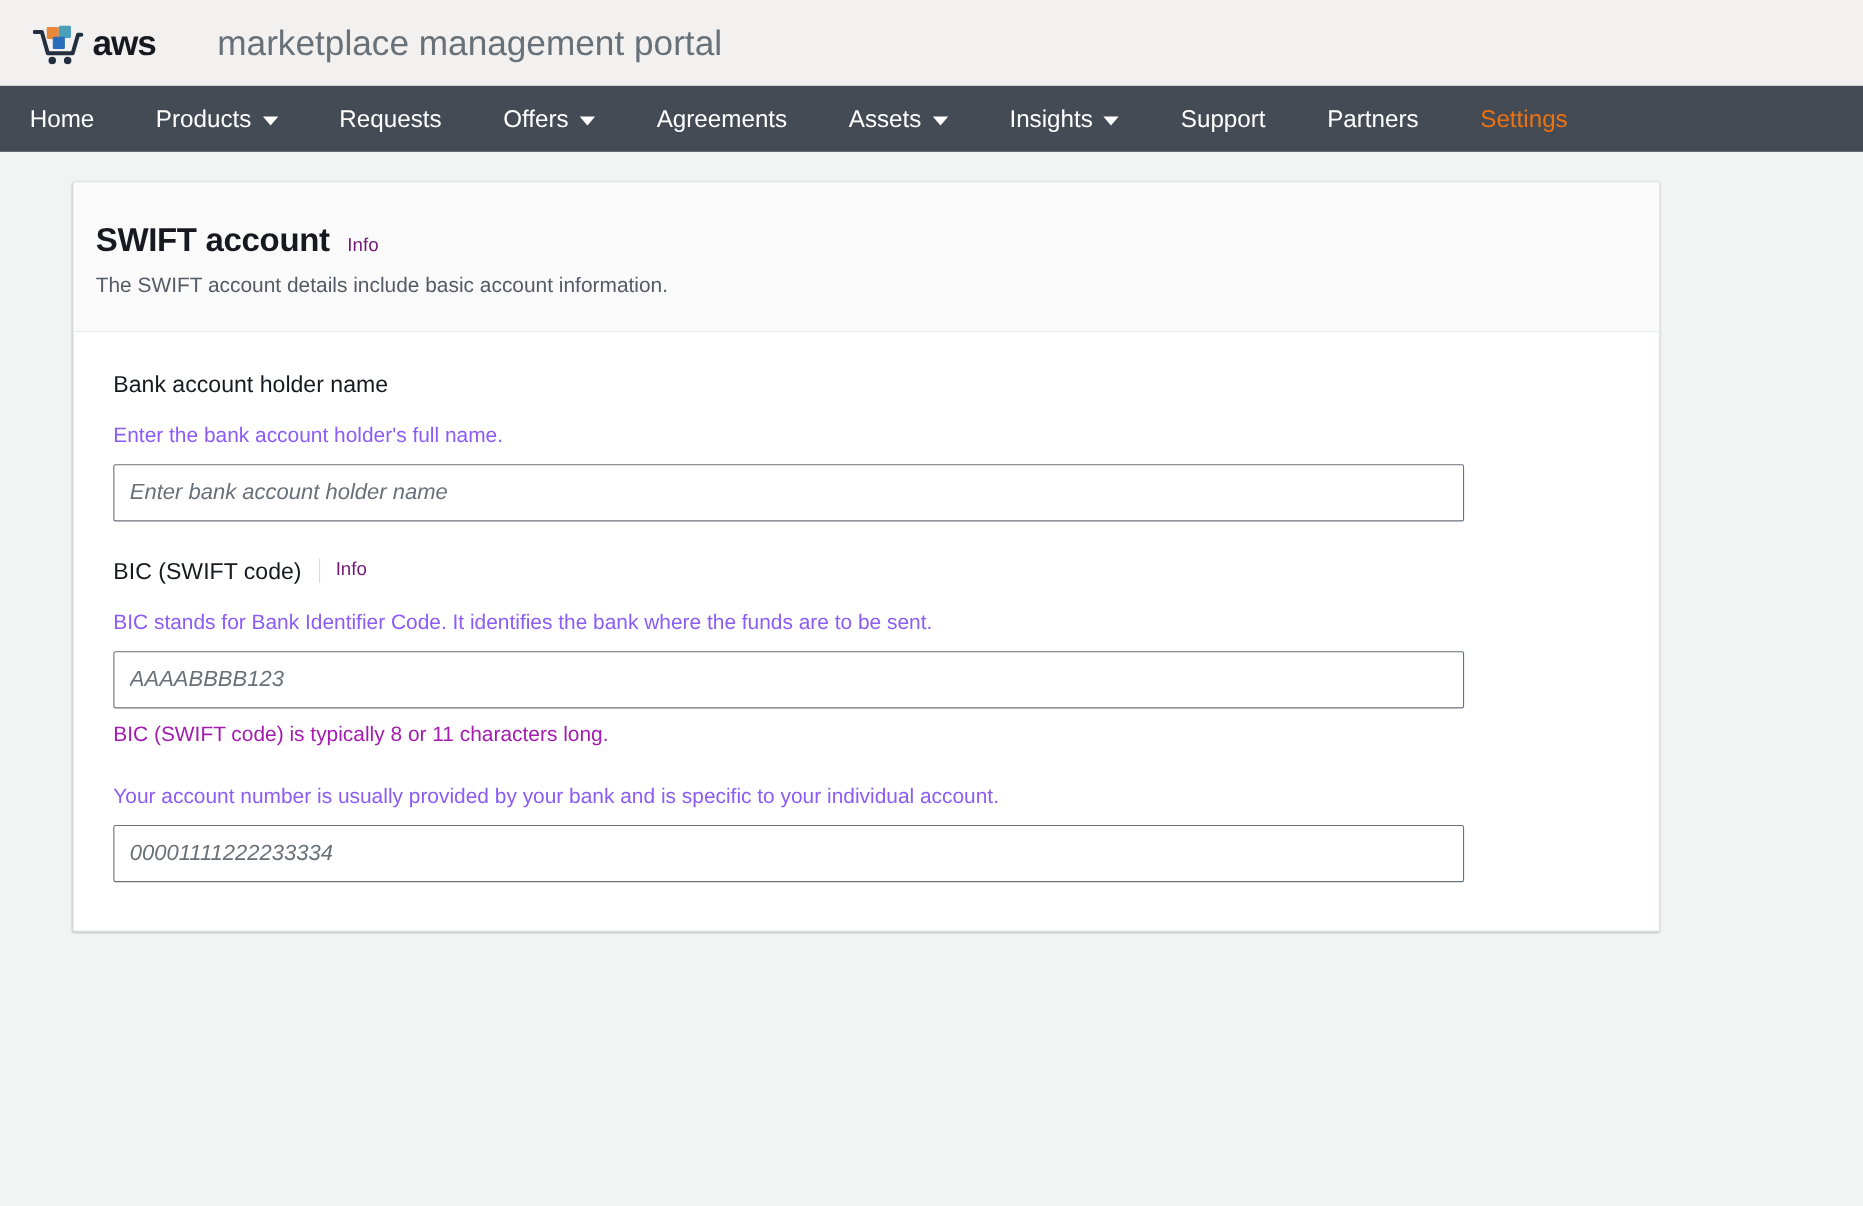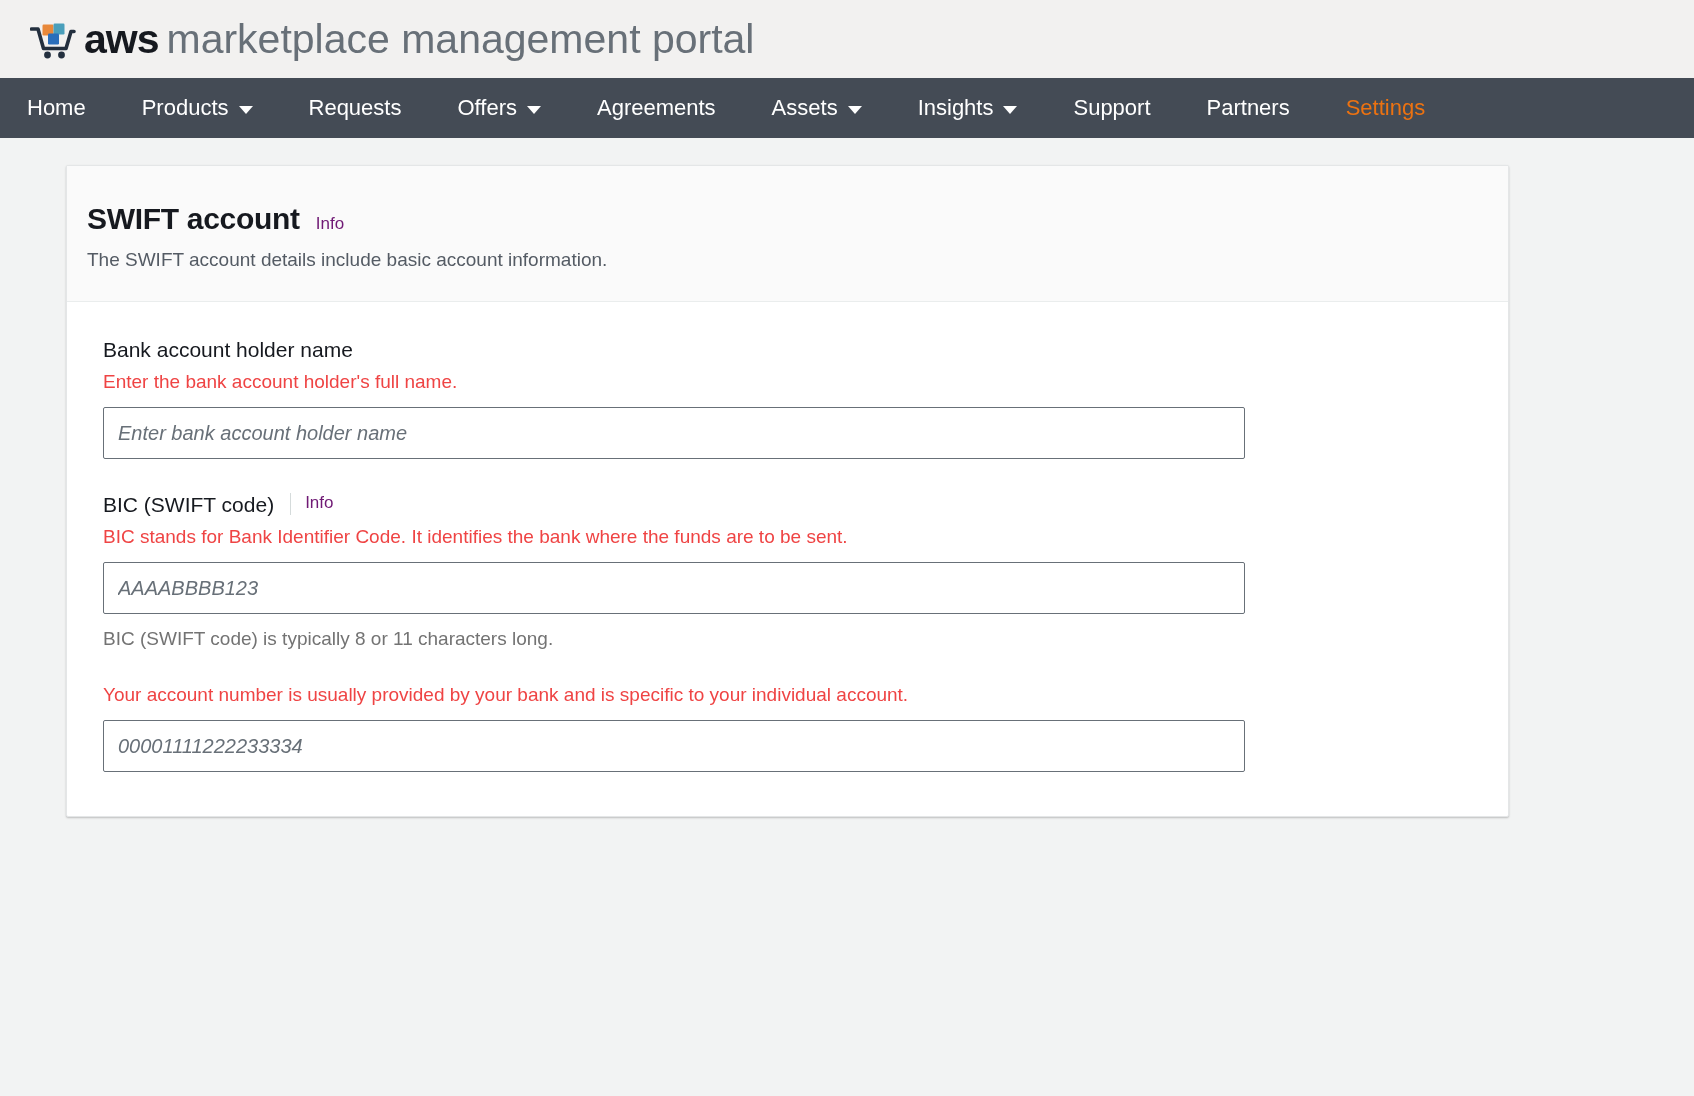--- a/index.html
+++ b/index.html
@@ -22,25 +22,26 @@
     padding-left: 30px;
   }
   .brand-logo {
     width: 46px;
     height: 42px;
     margin-right: 8px;
     flex: none;
     display: block;
   }
   .brand-text {
-    font-size: 41px;
+    font-size: 32px;
     letter-spacing: -0.2px;
     white-space: nowrap;
     display: flex;
     align-items: baseline;
+    gap: 48px;
   }
   .brand-aws {
     font-weight: bold;
     color: #16191f;
     letter-spacing: -1px;
   }
   .brand-rest {
     color: #687078;
     font-weight: 400;
     margin-left: 8px;
@@ -132,47 +133,47 @@
     font-size: 21px;
     color: #16191f;
   }
   .label-divider {
     width: 1px;
     height: 22px;
     background: #d5dbdb;
     margin: 0 14px 0 16px;
   }
   .field-desc {
-    margin-top: 9px;
+    margin-top: 24px;
     font-size: 19px;
-    color: #ef4444;
+    color: #8b5cf6;
   }
   .text-input {
     display: block;
     margin-top: 14px;
-    width: 1142px;
+    width: 1228px;
     max-width: 100%;
     height: 52px;
     padding: 0 14px;
     font-size: 20px;
     font-family: "Liberation Sans", sans-serif;
     color: #16191f;
     border: 1px solid #687078;
     border-radius: 2px;
     background: #ffffff;
     outline: none;
   }
   .text-input::placeholder {
     color: #687078;
     font-style: italic;
   }
   .field-hint {
     margin-top: 14px;
     font-size: 19px;
-    color: #737373;
+    color: #a21caf;
   }
 
   
   .alert {
     margin-top: 36px;
     display: flex;
     align-items: flex-start;
     background: #f1faff;
     border: 1px solid #0073bb;
     border-radius: 2px;

